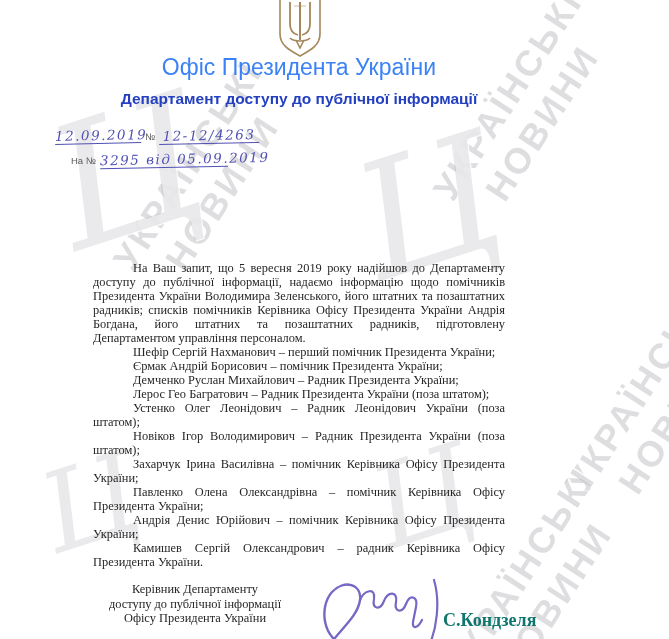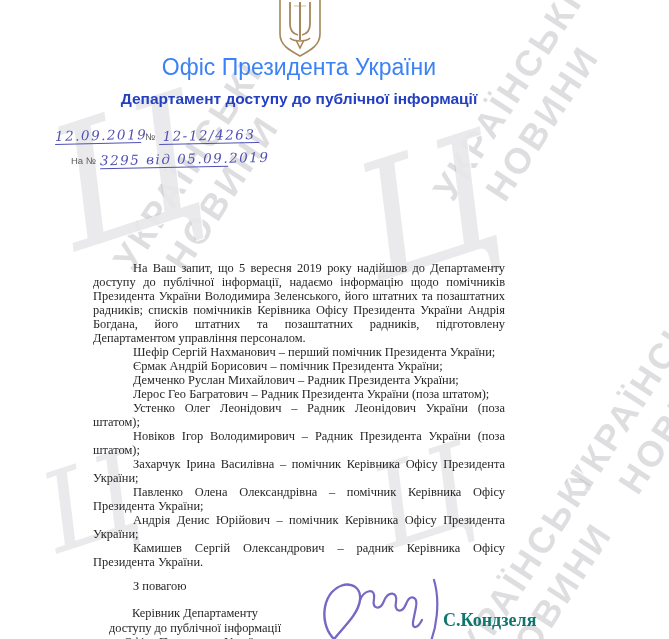--- a/index.html
+++ b/index.html
@@ -128,21 +128,20 @@
     <p>Шефір Сергій Нахманович – перший помічник Президента України;</p>
     <p>Єрмак Андрій Борисович – помічник Президента України;</p>
     <p>Демченко Руслан Михайлович – Радник Президента України;</p>
     <p>Лерос Гео Багратович – Радник Президента України (поза штатом);</p>
     <p>Устенко Олег Леонідович – Радник Леонідович України (поза штатом);</p>
     <p>Новіков Ігор Володимирович – Радник Президента України (поза штатом);</p>
     <p>Захарчук Ірина Василівна – помічник Керівника Офісу Президента України;</p>
     <p>Павленко Олена Олександрівна – помічник Керівника Офісу Президента України;</p>
     <p>Андрія Денис Юрійович – помічник Керівника Офісу Президента України;</p>
     <p>Камишев Сергій Олександрович – радник Керівника Офісу Президента України.</p>
-    <p class="closing">З повагою</p>
     <div class="sig-title">
       <div>Керівник Департаменту</div>
       <div>доступу до публічної інформації</div>
       <div>Офісу Президента України</div>
     </div>
   </div>
 
   <div class="signature-svg">
     <svg width="145" height="90" viewBox="0 0 145 90" fill="none" xmlns="http://www.w3.org/2000/svg">
       <path d="M34 82 C14 78 8 46 22 30 C34 17 52 22 50 38 C48 54 30 68 22 80" stroke="#7668c4" stroke-width="2.4" stroke-linecap="round"></path>

